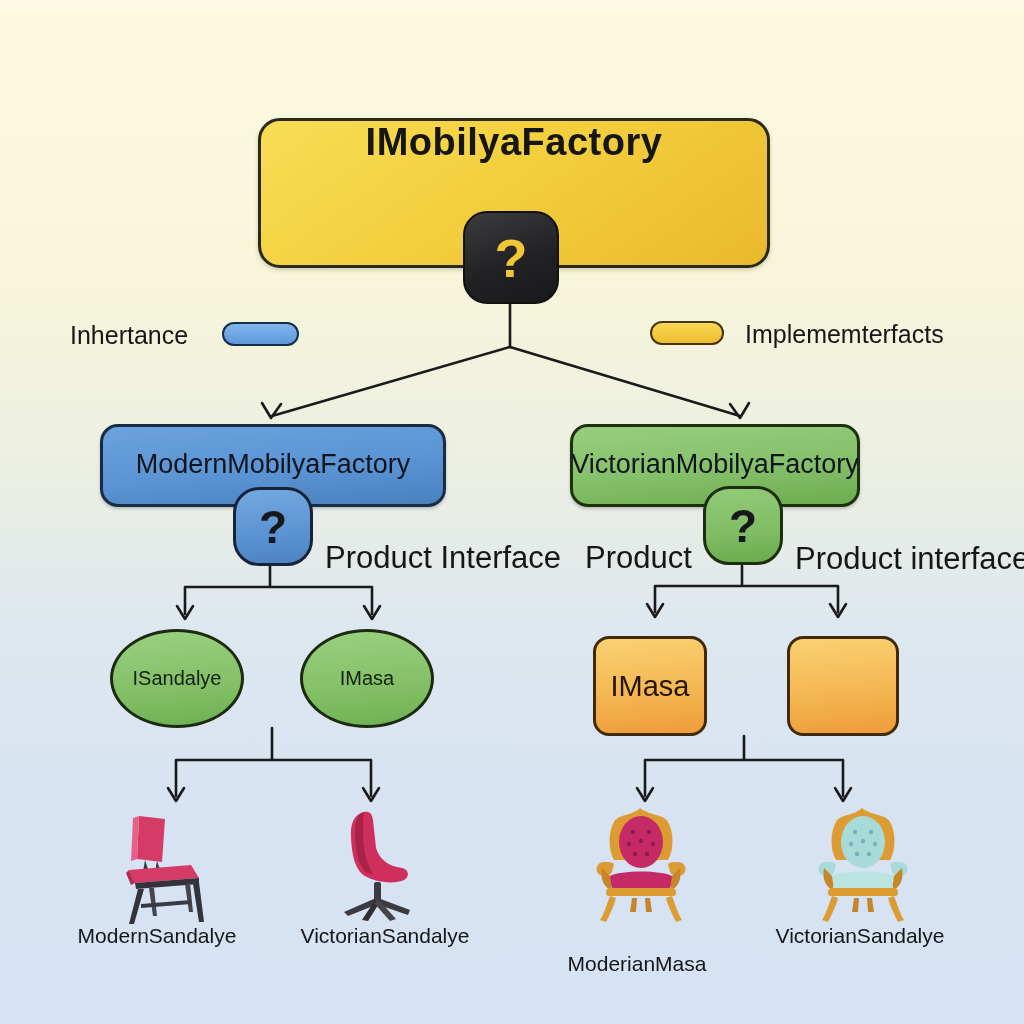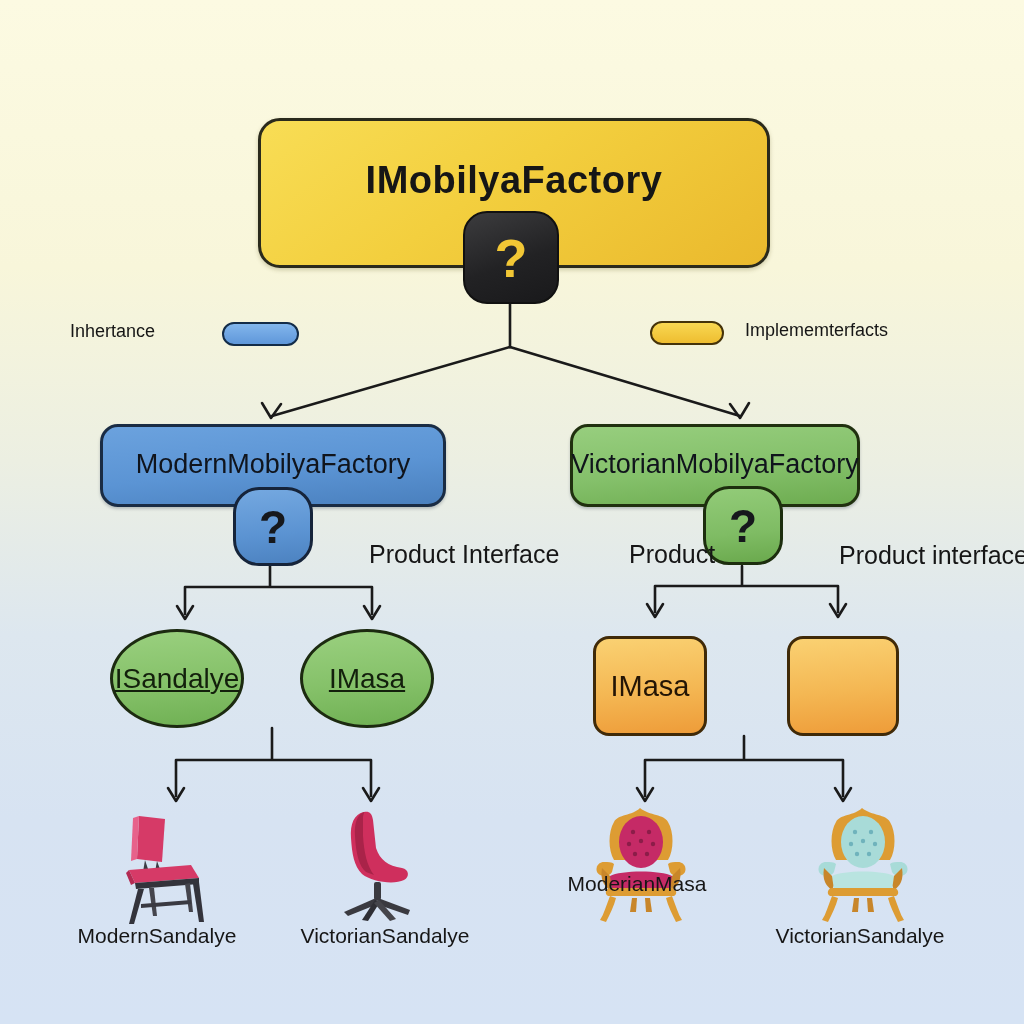--- a/index.html
+++ b/index.html
@@ -11,21 +11,21 @@
   }
   .abs{position:absolute;}
   svg{display:block;}
   
   .node{display:flex;align-items:center;justify-content:center;text-align:center;box-sizing:border-box;}
   .root-box{
     left:258px;top:118px;width:512px;height:150px;border-radius:22px;
     background:linear-gradient(145deg,#f8dd55 0%,#f3cf3e 45%,#eab92d 100%);
     border:3px solid #2a2a1c;
     font-size:38px;font-weight:bold;letter-spacing:.5px;
-    align-items:flex-start;padding-top:38px;
+    align-items:flex-start;
     box-shadow:0 2px 4px rgba(80,70,10,.25);
   }
   .root-badge{
     left:463px;top:211px;width:96px;height:93px;border-radius:24px;
     background:linear-gradient(160deg,#3c3c3e 0%,#222224 55%,#19191b 100%);
     border:2px solid #111;
     font-size:54px;font-weight:bold;color:#f2c735;
   }
   .factory-box{
     width:346px;height:83px;border-radius:18px;
@@ -47,38 +47,38 @@
   .mini-badge{
     width:80px;height:79px;border-radius:26px;
     font-size:46px;font-weight:bold;color:#16181c;
   }
   .badge-blue{left:233px;top:487px;background:linear-gradient(175deg,#74a8e0 0%,#5b93d2 60%,#4c82c0 100%);border:3px solid #16243a;}
   .badge-green{left:703px;top:486px;background:linear-gradient(175deg,#92cb78 0%,#7fbc64 60%,#6aa94d 100%);border:3px solid #1d2e0e;}
   .iface-ellipse{
     width:134px;height:99px;border-radius:50%;
     background:linear-gradient(175deg,#9ad07f 0%,#85c169 55%,#6fb053 100%);
     border:3px solid #1c2a10;
-    font-size:28px;color:#13200c;text-decoration:underline;
+    font-size:20px;color:#13200c;
   }
   .ellipse-1{left:110px;top:629px;}
   .ellipse-2{left:300px;top:629px;}
   .create-square{
     width:114px;height:100px;border-radius:16px;
     background:linear-gradient(175deg,#fad172 0%,#f4b753 55%,#ee9c39 100%);
     border:3px solid #402a08;
     font-size:29px;color:#241505;
   }
   .square-1{left:593px;top:636px;}
   .square-2{left:787px;top:636px;width:112px;}
   
-  .legend-text{font-size:18px;}
+  .legend-text{font-size:25px;}
   .legend-pill{height:24px;border-radius:13px;box-sizing:border-box;}
   .pill-blue{left:222px;top:322px;width:77px;background:linear-gradient(180deg,#82b6ec 0%,#5f97da 100%);border:2.5px solid #132c48;}
   .pill-yellow{left:650px;top:321px;width:74px;background:linear-gradient(180deg,#f9d852 0%,#eebd30 100%);border:2.5px solid #453309;}
-  .mid-label{font-size:25px;white-space:nowrap;margin-left:44px;}
+  .mid-label{font-size:31px;white-space:nowrap;}
   .bottom-label{font-size:21px;white-space:nowrap;text-align:center;transform:translateX(-50%);}
 </style>
 </head>
 <body>
 
 <div id="canvas">
 
   <svg class="abs" style="left:0;top:0;" width="1024" height="1024" viewBox="0 0 1024 1024" fill="none" stroke="#1a1a1a" stroke-width="2.6" stroke-linecap="round" stroke-linejoin="round">
 
     <path d="M510 303 L510 347"></path>
@@ -216,16 +216,16 @@
     <path d="M30 70 C40 64 82 64 92 70 L90 84 L32 84 Z" fill="#b9e4e0"></path>
     <path d="M30 82 L92 82 C96 82 98 88 94 90 L28 90 C24 88 26 82 30 82 Z" fill="#dd9c33"></path>
     <path d="M30 90 C26 100 24 108 20 114 L26 116 C30 108 34 100 36 92 Z" fill="#dd9c33"></path>
     <path d="M92 90 C96 100 98 108 102 114 L96 116 C92 108 88 100 86 92 Z" fill="#dd9c33"></path>
     <path d="M52 92 L50 106 L56 106 L57 92 Z" fill="#c8862a"></path>
     <path d="M70 92 L72 106 L66 106 L65 92 Z" fill="#c8862a"></path>
   </svg>
 
   <div class="abs bottom-label" style="left:157px;top:924px;">ModernSandalye</div>
   <div class="abs bottom-label" style="left:385px;top:924px;">VictorianSandalye</div>
-  <div class="abs bottom-label" style="left:637px;top:872px;">ModerianMasa</div>
+  <div class="abs bottom-label" style="left:637px;top:952px;">ModerianMasa</div>
   <div class="abs bottom-label" style="left:860px;top:924px;">VictorianSandalye</div>
 
 </div>
 
 </body></html>

